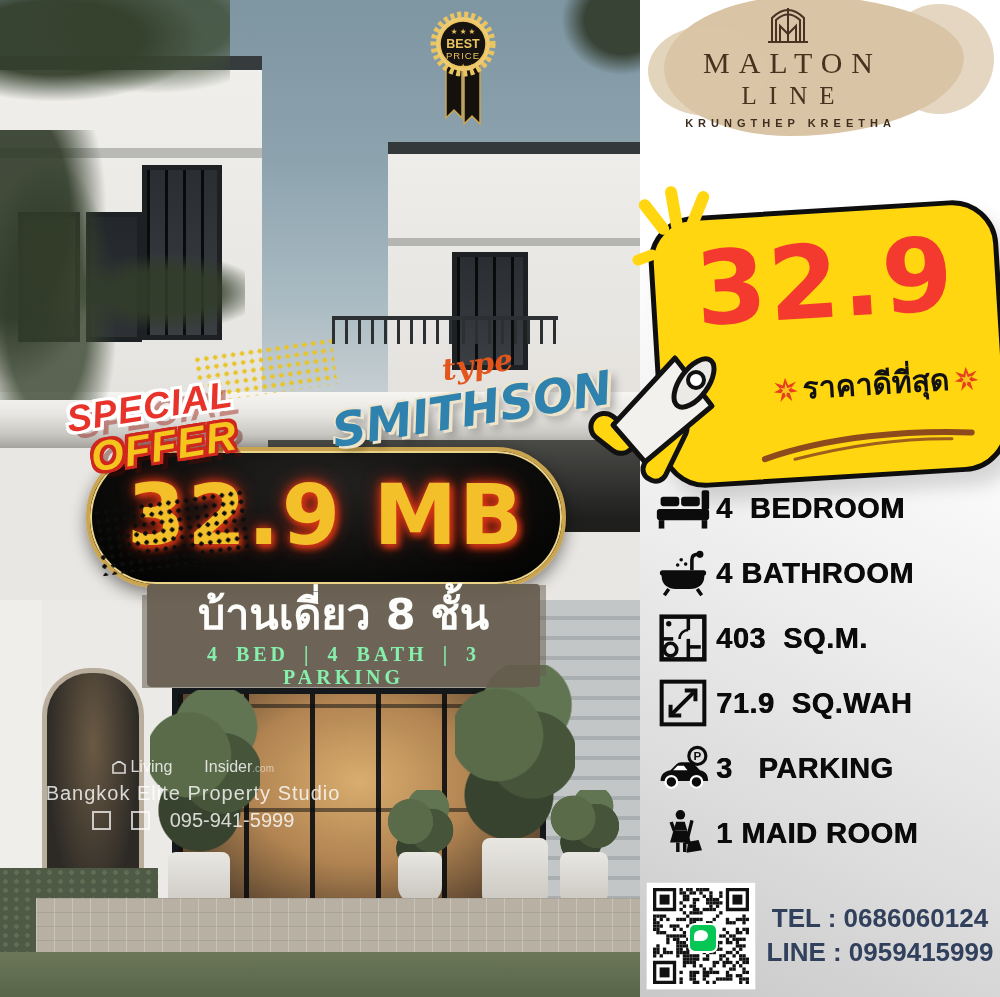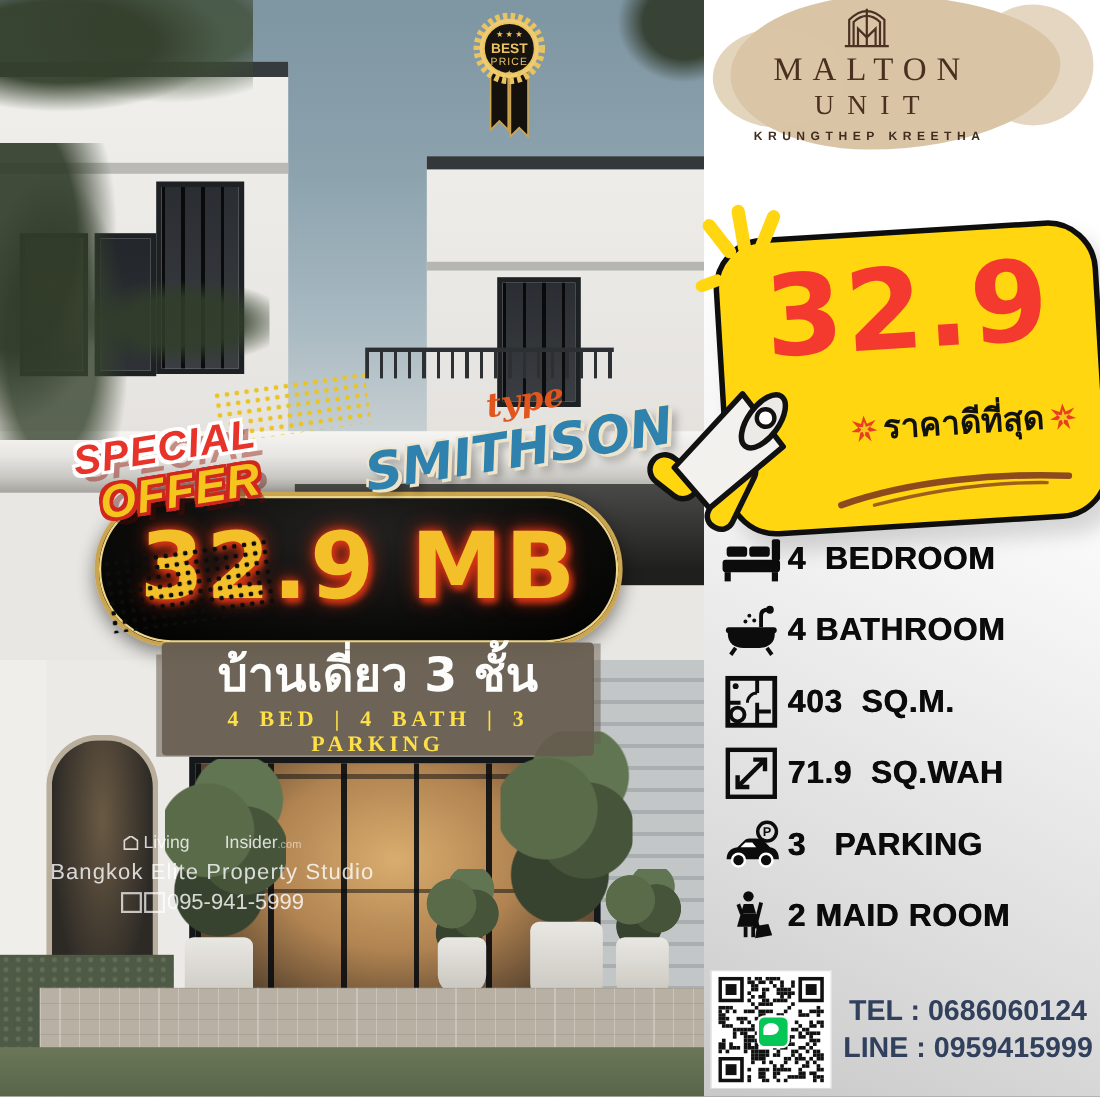--- a/index.html
+++ b/index.html
@@ -91,28 +91,28 @@
        border:4px solid #caa44e;box-shadow:inset 0 0 0 2px #ecd58a,0 6px 16px rgba(0,0,0,.45);}
   .price-pill .txt{display:block;text-align:center;line-height:128px;letter-spacing:2px;
        font-family:"DejaVu Sans",sans-serif;font-weight:bold;font-size:84px;color:#f3c02a;
        text-shadow:0 0 8px #e03b17,0 0 18px #c02a10,3px 4px 6px rgba(224,59,23,.85);}
   .thai-banner{position:absolute;left:147px;top:584px;width:393px;height:103px;z-index:5;border-radius:4px;
        background:rgba(101,91,78,.94);text-align:center;
        box-shadow:-10px 6px 0 -5px rgba(101,91,78,.55),12px -5px 0 -6px rgba(101,91,78,.5);}
   .thai-banner .title{display:block;margin-top:6px;font-size:43px;line-height:1.15;color:#fdfdfb;
        font-family:"DejaVu Sans",sans-serif;font-weight:bold;}
   .thai-banner .sub{display:block;margin-top:4px;font:bold 20px "Liberation Serif",serif;
-       color:#fde047;letter-spacing:4px;word-spacing:6px;}
+       color:#86efac;letter-spacing:4px;word-spacing:6px;}
   .watermark{position:absolute;left:28px;top:758px;width:330px;z-index:5;text-align:center;
        color:rgba(255,255,255,.8);}
   .watermark .b1{font-size:16px;}
   .watermark .b1 b{font-weight:normal;margin-left:32px;}
   .watermark .b1 .dc{font-size:10px;opacity:.65;}
   .watermark .b2{margin-top:6px;font-size:20px;letter-spacing:1px;}
-  .watermark .b3{margin-top:4px;font-size:20px;display:flex;justify-content:center;align-items:center;gap:2px;}
+  .watermark .b3{margin-top:4px;font-size:20px;display:flex;justify-content:center;align-items:center;gap:20px;}
   .wm-box{display:inline-block;width:15px;height:15px;border:2px solid rgba(255,255,255,.72);}
 
   
   .panel{position:absolute;left:640px;top:0;width:360px;height:997px;
        background:linear-gradient(205deg,#ffffff 35%,#f0f0f0 55%,#dcdcdc 80%,#c8c8c8 100%);}
   .splash{position:absolute;left:14px;top:-14px;width:332px;height:168px;}
   .blob{position:absolute;background:#d9c5a6;}
   .blob.b1{left:10px;top:10px;width:300px;height:140px;border-radius:46% 54% 58% 42% / 52% 44% 56% 48%;}
   .blob.b2{left:-6px;top:40px;width:120px;height:90px;border-radius:50%;opacity:.75;}
   .blob.b3{left:230px;top:18px;width:110px;height:110px;border-radius:50%;opacity:.7;}
@@ -217,21 +217,21 @@
     <div class="type-block">
       <span class="type">type</span>
       <span class="model">SMITHSON</span>
     </div>
 
     <div class="price-pill">
       <span class="txt">32.9 MB</span>
     </div>
 
     <div class="thai-banner">
-      <span class="title">บ้านเดี่ยว 3 ชั้น</span>
+      <span class="title">บ้านเดี่ยว 8 ชั้น</span>
       <span class="sub">4 BED | 4 BATH | 3 PARKING</span>
     </div>
 
     <div class="watermark">
       <div class="b1">
         <svg width="14" height="13" viewBox="0 0 14 13" style="vertical-align:-2px">
           <path d="M7,0 13,4 13,12 1,12 1,4 Z" fill="none" stroke="rgba(255,255,255,.8)" stroke-width="1.6"></path>
         </svg>
         <span>Living</span><b>Insider</b><span class="dc">.com</span>
       </div>
@@ -256,21 +256,21 @@
       <div class="gate">
         <svg width="44" height="40" viewBox="0 0 44 40" fill="none" stroke="#4a3124" stroke-width="2">
           <path d="M6,38 V14 Q22,-2 38,14 V38"></path>
           <path d="M10,38 V16 Q22,5 34,16 V38"></path>
           <line x1="22" y1="4" x2="22" y2="38"></line>
           <path d="M14,38 V22 L22,30 L30,22 V38"></path>
           <line x1="2" y1="38" x2="42" y2="38"></line>
         </svg>
       </div>
       <span class="n1">MALTON</span>
-      <span class="n2">UNIT</span>
+      <span class="n2">LINE</span>
       <span class="loc">KRUNGTHEP KREETHA</span>
     </div>
 
 
     <div class="ray" style="left:8px;top:196px;width:12px;height:42px;transform:rotate(-38deg);"></div>
     <div class="ray" style="left:28px;top:186px;width:12px;height:46px;transform:rotate(-10deg);"></div>
     <div class="ray" style="left:52px;top:190px;width:12px;height:40px;transform:rotate(22deg);"></div>
     <div class="ray" style="left:-8px;top:252px;width:26px;height:11px;transform:rotate(-20deg);"></div>
 
     <div class="bubble">
@@ -368,21 +368,21 @@
             <circle cx="19" cy="7" r="5.5"></circle>
             <path d="M14,15 h10 l3,10 h-16 z"></path>
             <path d="M11,25 h16 l4,14 h-24 z"></path>
             <rect x="14" y="39" width="4" height="11"></rect>
             <rect x="22" y="39" width="4" height="11"></rect>
             <rect x="27" y="13" width="4" height="28" transform="rotate(14 29 27)"></rect>
             <path d="M28,38 l12,-2 4,12 -18,3 z"></path>
             <rect x="8" y="15" width="4" height="11" transform="rotate(-20 10 20)"></rect>
           </svg>
         </span>
-        <span class="lb">2 MAID ROOM</span>
+        <span class="lb">1 MAID ROOM</span>
       </div>
     </div>
 
     <div class="contact">
       <div class="qr-box">
         <svg id="qr-svg" width="96" height="96" viewBox="0 0 29 29">
           <rect x="0" y="0" width="29" height="29" fill="#fff"></rect>
           <g id="qr-finders" fill="#111">
             <path d="M0,0 h7 v7 h-7 z M1,1 v5 h5 v-5 z" fill-rule="evenodd"></path>
               <rect x="2" y="2" width="3" height="3"></rect>

